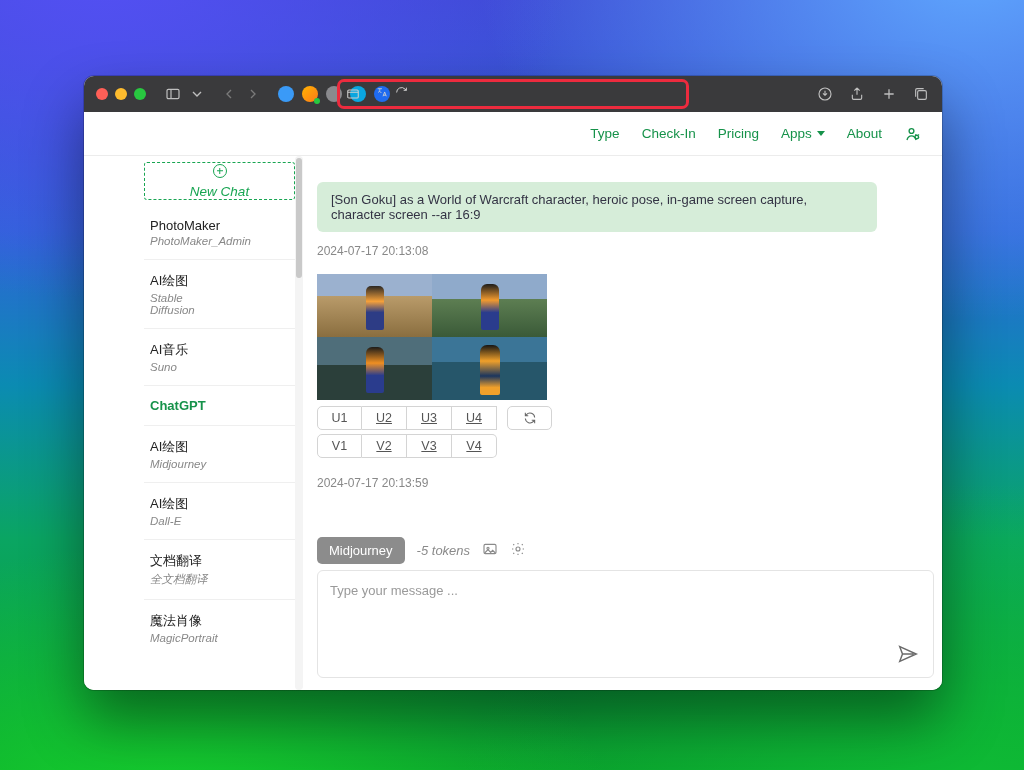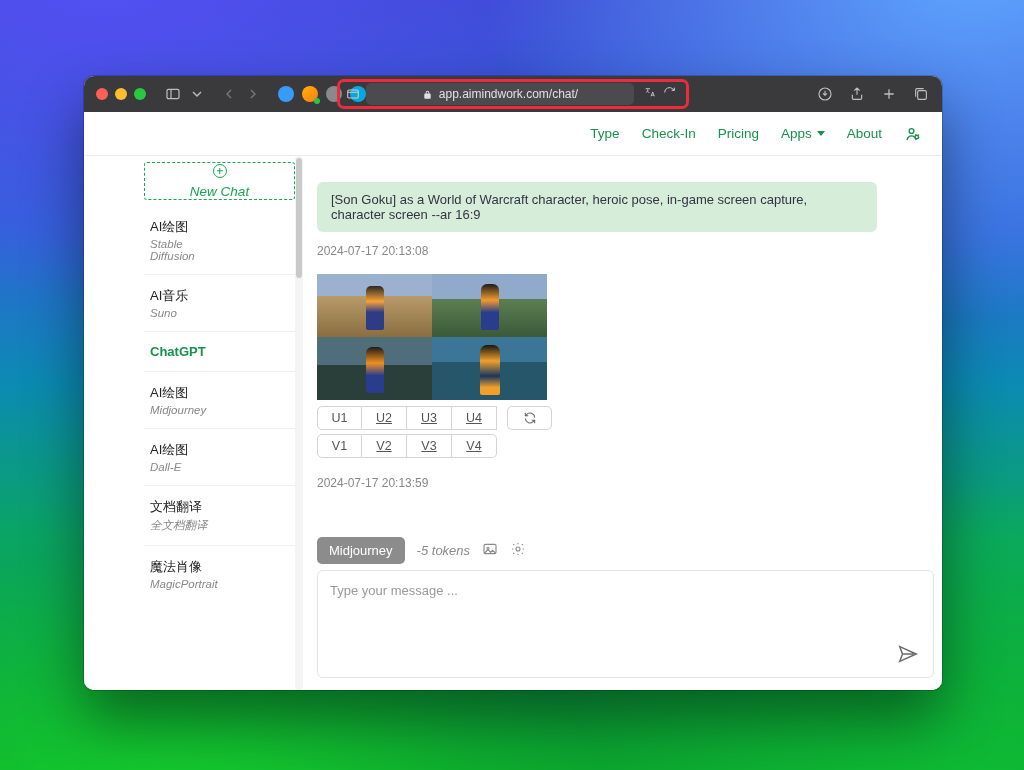--- a/index.html
+++ b/index.html
@@ -183,28 +183,20 @@
         <span class="ext e5"></span>
       </div>
 
       <div class="addr-wrap">
         <span class="addr-left">
           <svg viewBox="0 0 24 24" fill="none" stroke="currentColor" stroke-width="1.8">
               <rect x="3" y="5" width="18" height="14" rx="2"></rect>
               <path d="M3 9h18"></path>
             </svg>
         </span>
-        <div class="addr">
-          <span class="lock">
-            <svg viewBox="0 0 24 24" fill="currentColor">
-                <path d="M17 10h-1V8a4 4 0 10-8 0v2H7a2 2 0 00-2 2v7a2 2 0 002 2h10a2 2 0 002-2v-7a2 2 0 00-2-2zm-7-2a2 2 0 114 0v2h-4V8z"></path>
-              </svg>
-          </span>
-          <span>app.aimindwork.com/chat/</span>
-        </div>
         <span class="addr-right">
           <span><svg viewBox="0 0 24 24" fill="none" stroke="currentColor" stroke-width="1.6">
                 <path d="M3 5h8M7 5v2c0 2-1 4-3 5m2-3c1 2 3 3 4 3m3 7l3-8 3 8m-5-2h4"></path>
               </svg></span>
           <span><svg viewBox="0 0 24 24" fill="none" stroke="currentColor" stroke-width="1.8">
                 <path d="M3 12a9 9 0 0115.5-6.3L21 8M21 3v5h-5"></path>
               </svg></span>
         </span>
       </div>
 
@@ -257,20 +249,24 @@
 
       <div class="body">
         <div class="side-border"></div>
 
         <div class="sidebar">
           <div class="newchat">
             <span class="plus"></span>
             <span>New Chat</span>
           </div>
 
+          <div class="sideitem">
+            <div class="t">PhotoMaker</div>
+            <div class="s">PhotoMaker_Admin</div>
+          </div>
           <div class="sideitem">
             <div class="t">AI绘图</div>
             <div class="s" style="white-space:pre-line">Stable
 Diffusion</div>
           </div>
           <div class="sideitem">
             <div class="t">AI音乐</div>
             <div class="s">Suno</div>
           </div>
           <div class="sideitem active">

